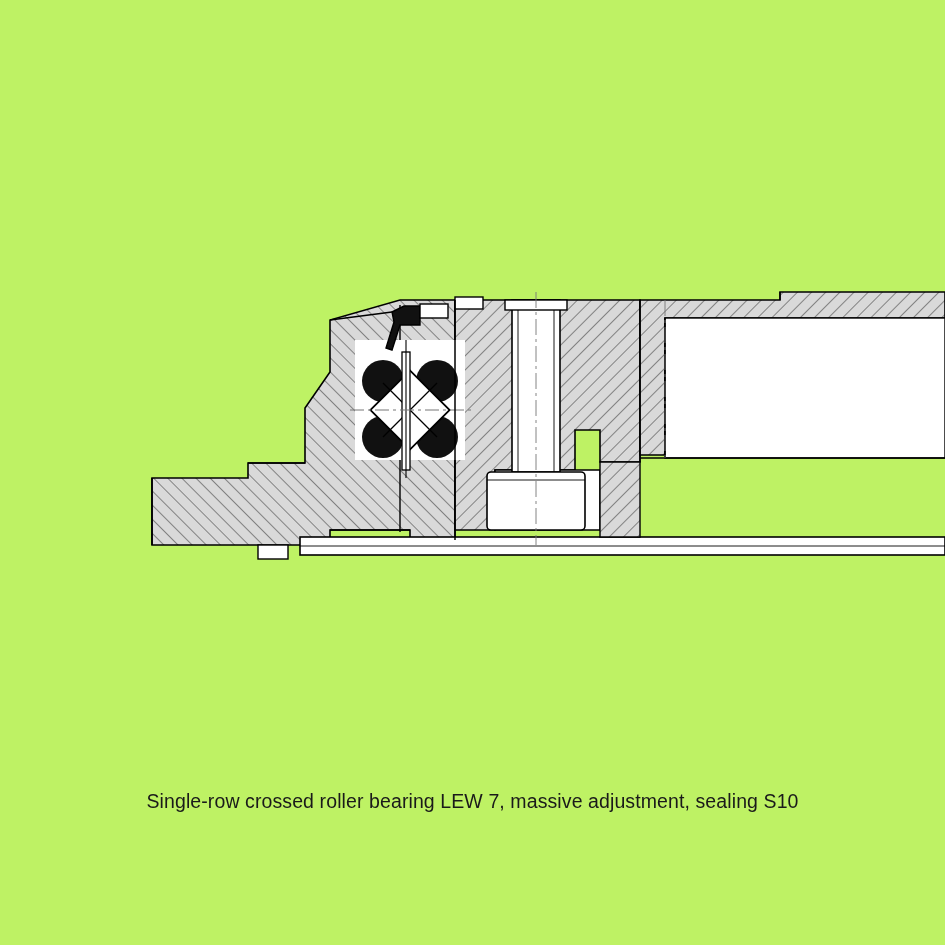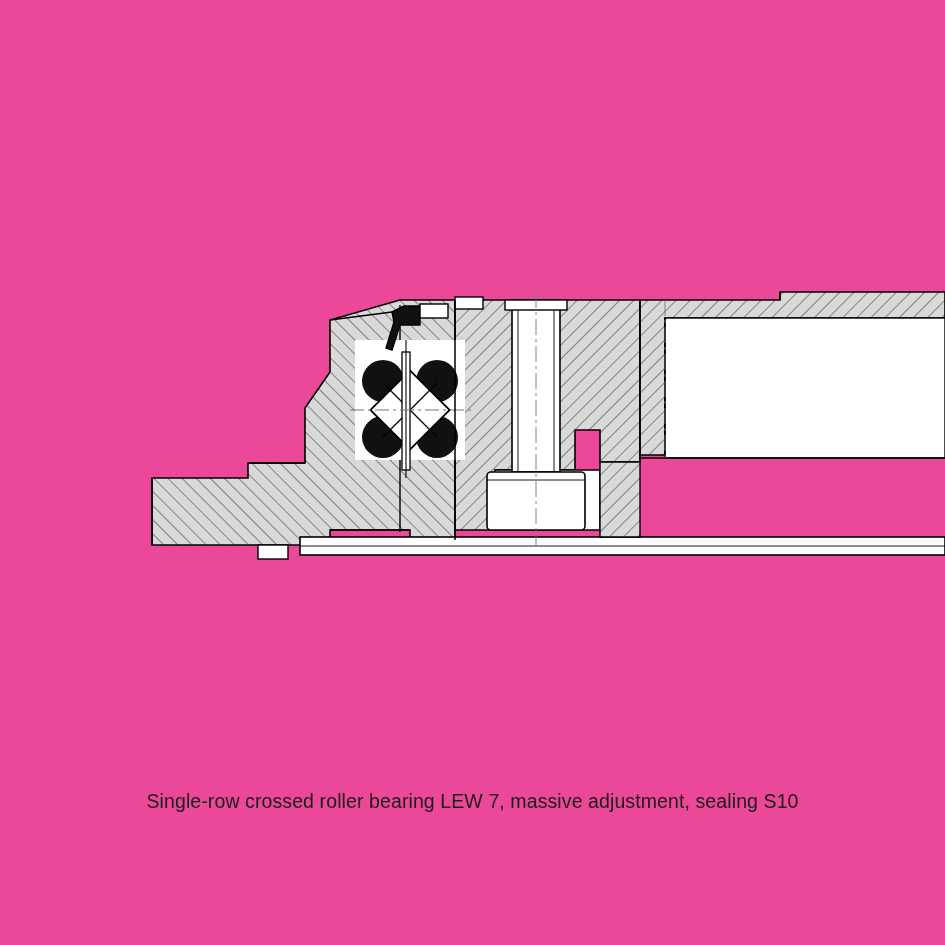--- a/index.html
+++ b/index.html
@@ -11,21 +11,21 @@
     width: 945px;
     height: 945px;
     font-family: "Liberation Sans", sans-serif;
     position: relative;
     overflow: hidden;
   }
   #page {
     position: relative;
     width: 945px;
     height: 945px;
-    background: #ec4899;
+    background: #bef264;
   }
   #drawing-area {
     position: absolute;
     left: 0;
     top: 0;
     width: 945px;
     height: 760px;
   }
   #caption {
     position: absolute;

